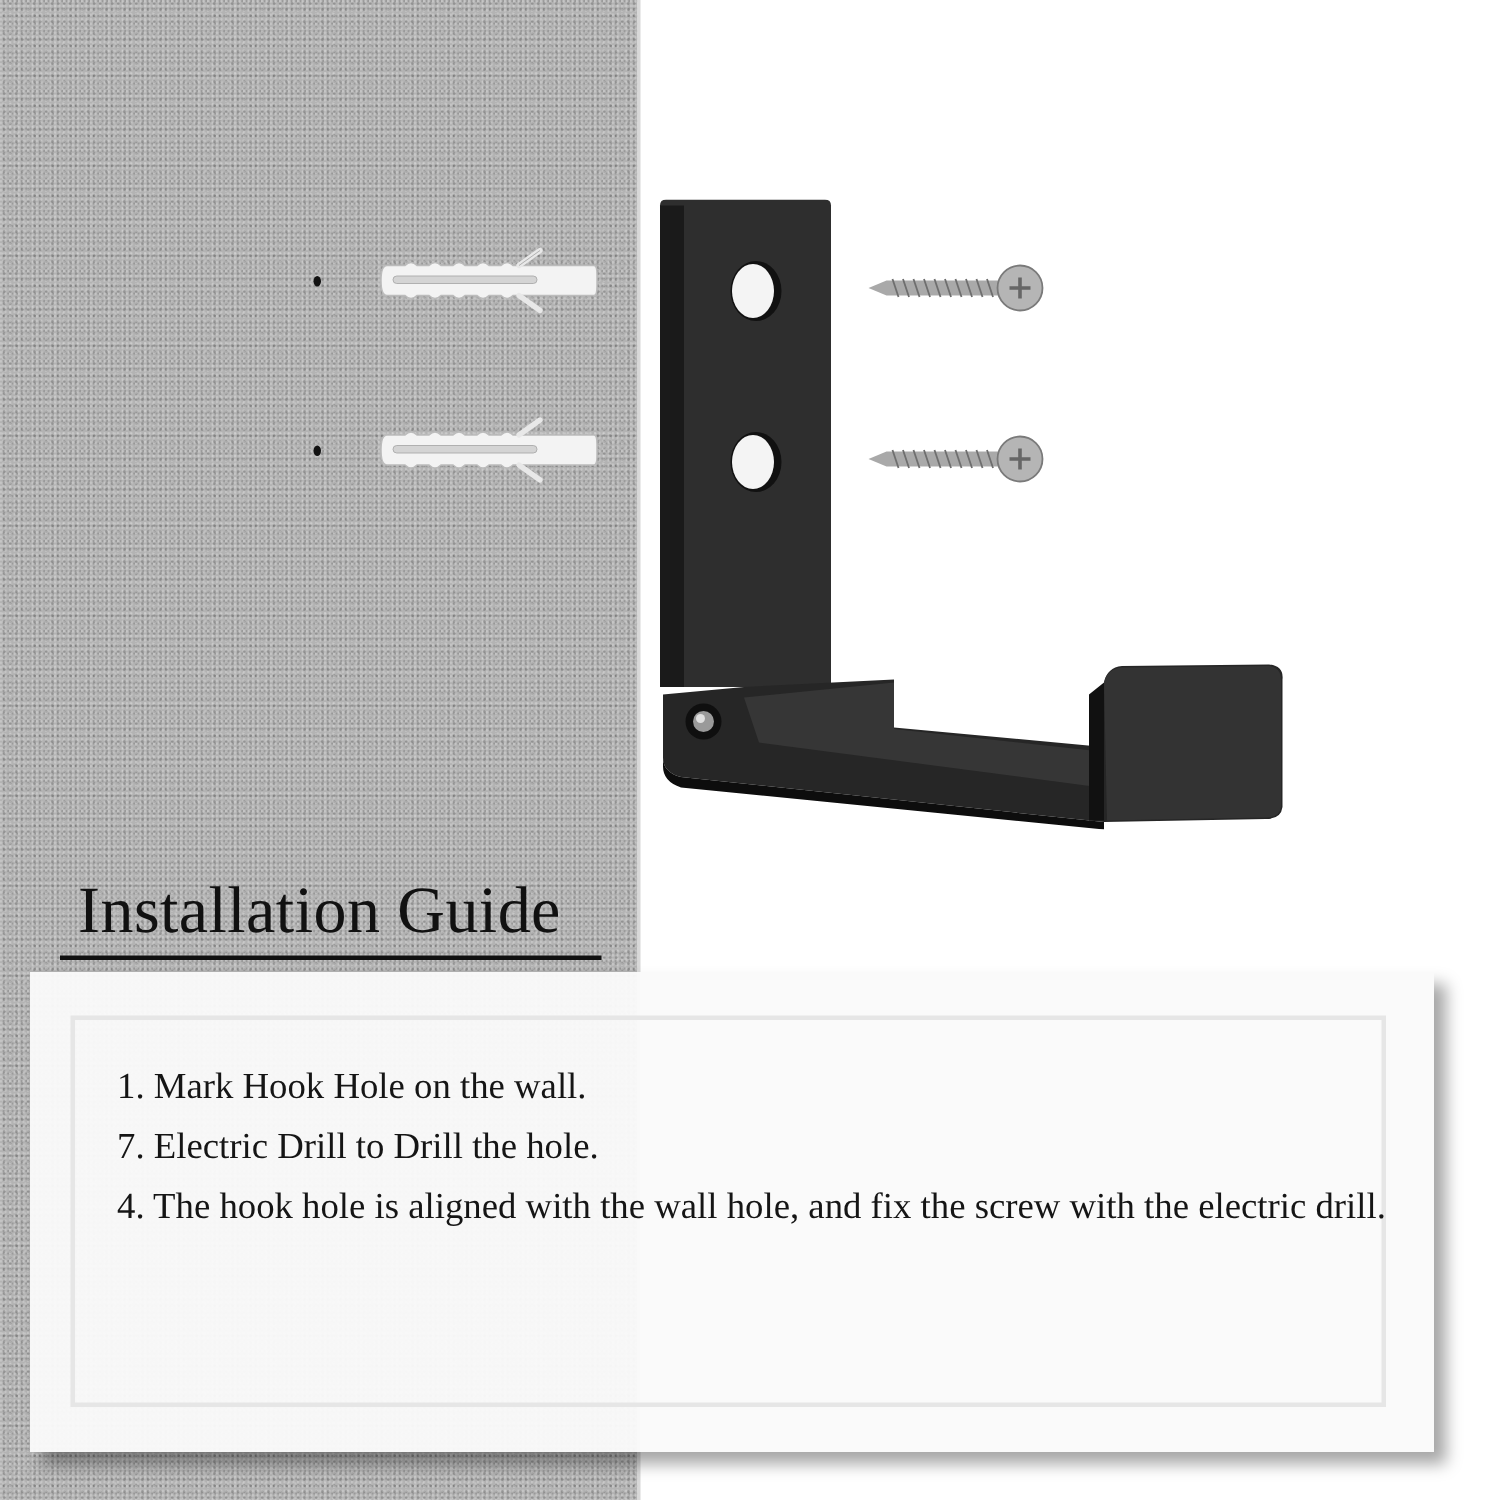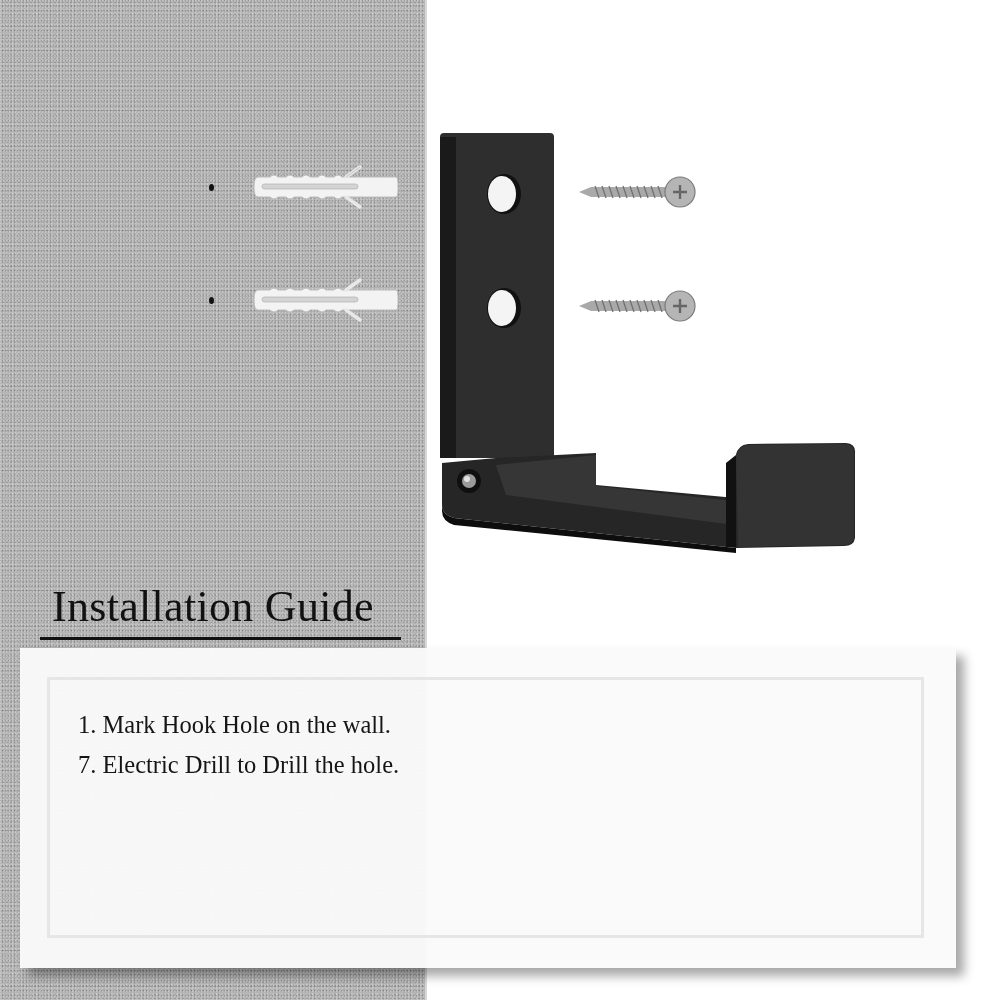--- a/index.html
+++ b/index.html
@@ -127,13 +127,14 @@
 </svg>
 
 <h1 class="title">Installation Guide</h1>
 <div class="title-underline"></div>
 
 <div class="card"></div>
 <div class="inner"></div>
 <ol class="steps">
   <li>1. Mark Hook Hole on the wall.</li>
   <li>7. Electric Drill to Drill the hole.</li>
+  <li>4. The hook hole is aligned with the wall hole, and fix the screw with the electric drill.</li>
 </ol>
 
 </body></html>

